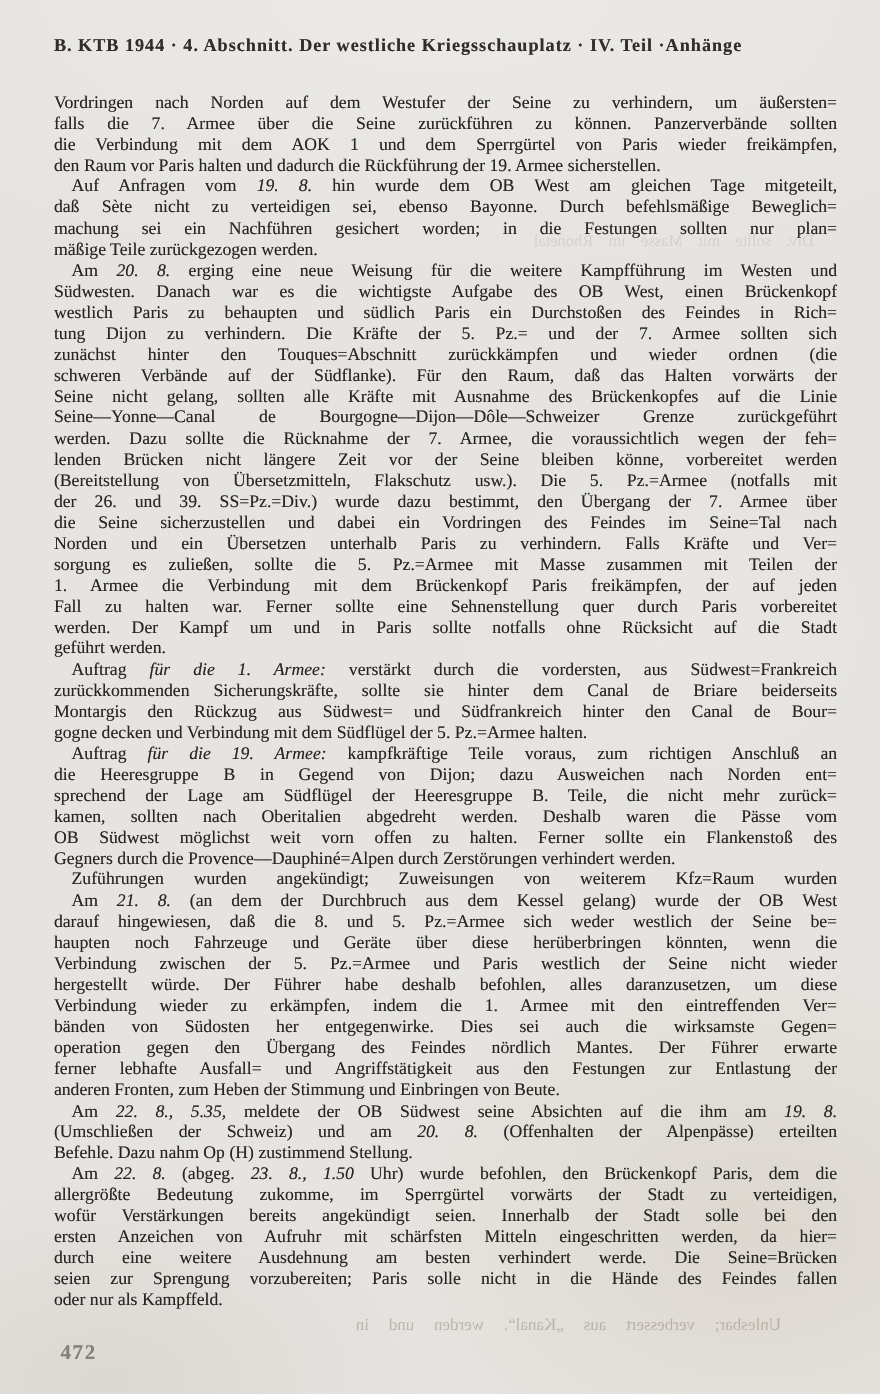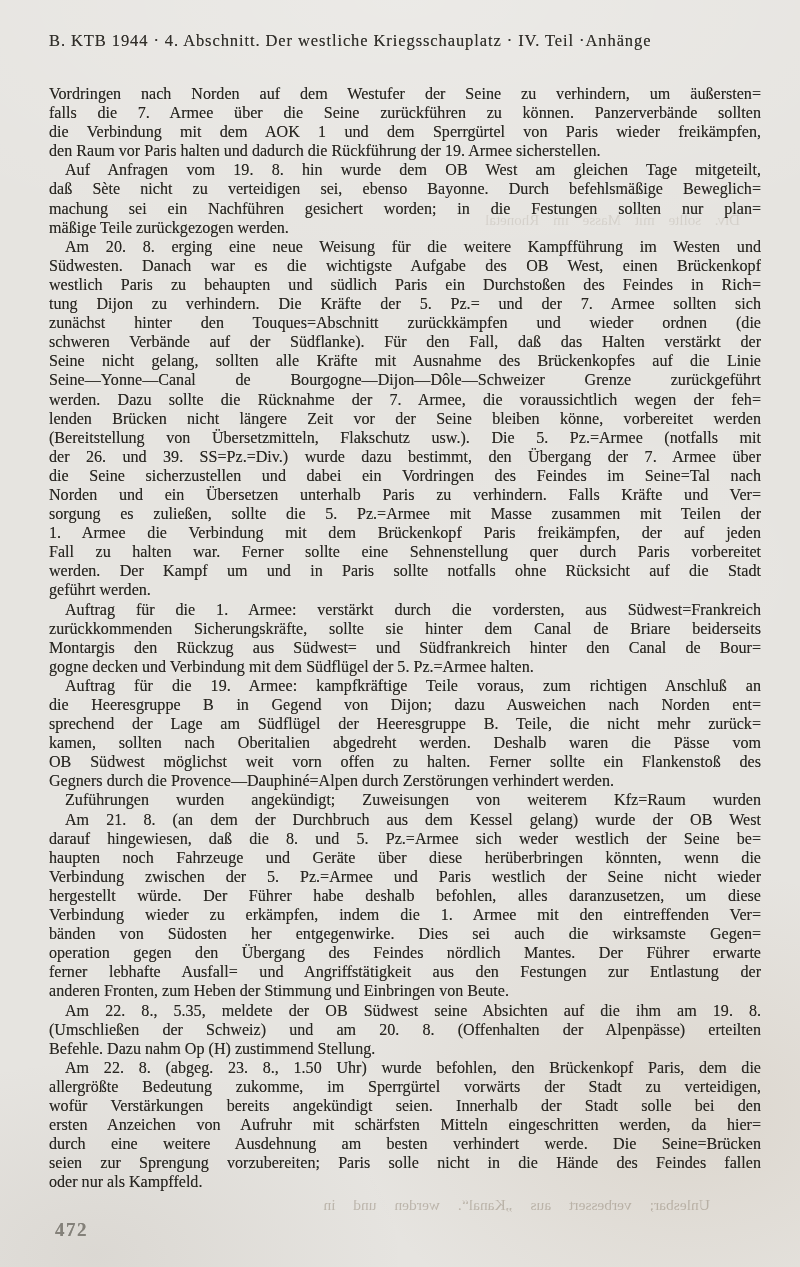--- a/index.html
+++ b/index.html
@@ -16,34 +16,35 @@
       radial-gradient(60% 28% at 86% 88%, rgba(150,118,78,0.12), rgba(150,118,78,0) 70%),
       radial-gradient(55% 22% at 12% 99%, rgba(125,112,95,0.10), rgba(125,112,95,0) 70%),
       radial-gradient(40% 18% at 75% 45%, rgba(255,255,255,0.10), rgba(255,255,255,0) 70%);
     color:#2a2823;
   }
   .header {
     position:absolute; left:49px; top:31px; width:712px;
     font-size:16.5px; letter-spacing:0.055em; color:#302e29;
     text-shadow:0 0 0.4px rgba(44,42,36,0.55);
     white-space:nowrap;
+    font-weight:bold;
   }
   .text-column {
     position:absolute; left:49px; top:84px; width:712px;
     font-size:16.1px; line-height:19.1px; color:#282621;
     text-shadow:0 0 0.4px rgba(44,42,36,0.5);
   }
   .para { margin:0; }
   .line {
     text-align:justify; text-align-last:justify;
     height:19.1px; overflow:hidden; white-space:normal;
   }
   .line.lastline { text-align-last:left; }
   .line.indent { text-indent:16px; }
-  .it { }
+  .it { font-style:italic; }
   .page-number {
     position:absolute; left:55px; top:1219px;
     font-size:19px; letter-spacing:1.5px; color:#84817a;
     text-shadow:0 0 0.5px rgba(110,107,100,0.5);
     font-weight:bold;
   }
   .bleed {
     position:absolute; transform:scaleX(-1);
     color:#6e5f4b; white-space:nowrap; pointer-events:none;
   }
@@ -70,21 +71,21 @@
         <div class="line"><span>daß Sète nicht zu verteidigen sei, ebenso Bayonne. Durch befehlsmäßige Beweglich=</span></div>
         <div class="line"><span>machung sei ein Nachführen gesichert worden; in die Festungen sollten nur plan=</span></div>
         <div class="line lastline"><span>mäßige Teile zurückgezogen werden.</span></div>
       </div>
       <div class="para">
         <div class="line indent"><span>Am </span><span class="it">20. 8.</span><span> erging eine neue Weisung für die weitere Kampfführung im Westen und</span></div>
         <div class="line"><span>Südwesten. Danach war es die wichtigste Aufgabe des OB West, einen Brückenkopf</span></div>
         <div class="line"><span>westlich Paris zu behaupten und südlich Paris ein Durchstoßen des Feindes in Rich=</span></div>
         <div class="line"><span>tung Dijon zu verhindern. Die Kräfte der 5. Pz.= und der 7. Armee sollten sich</span></div>
         <div class="line"><span>zunächst hinter den Touques=Abschnitt zurückkämpfen und wieder ordnen (die</span></div>
-        <div class="line"><span>schweren Verbände auf der Südflanke). Für den Fall, daß das Halten verstärkt der</span></div>
+        <div class="line"><span>schweren Verbände auf der Südflanke). Für den Raum, daß das Halten vorwärts der</span></div>
         <div class="line"><span>Seine nicht gelang, sollten alle Kräfte mit Ausnahme des Brückenkopfes auf die Linie</span></div>
         <div class="line"><span>Seine—Yonne—Canal de Bourgogne—Dijon—Dôle—Schweizer Grenze zurückgeführt</span></div>
         <div class="line"><span>werden. Dazu sollte die Rücknahme der 7. Armee, die voraussichtlich wegen der feh=</span></div>
         <div class="line"><span>lenden Brücken nicht längere Zeit vor der Seine bleiben könne, vorbereitet werden</span></div>
         <div class="line"><span>(Bereitstellung von Übersetzmitteln, Flakschutz usw.). Die 5. Pz.=Armee (notfalls mit</span></div>
         <div class="line"><span>der 26. und 39. SS=Pz.=Div.) wurde dazu bestimmt, den Übergang der 7. Armee über</span></div>
         <div class="line"><span>die Seine sicherzustellen und dabei ein Vordringen des Feindes im Seine=Tal nach</span></div>
         <div class="line"><span>Norden und ein Übersetzen unterhalb Paris zu verhindern. Falls Kräfte und Ver=</span></div>
         <div class="line"><span>sorgung es zuließen, sollte die 5. Pz.=Armee mit Masse zusammen mit Teilen der</span></div>
         <div class="line"><span>1. Armee die Verbindung mit dem Brückenkopf Paris freikämpfen, der auf jeden</span></div>

